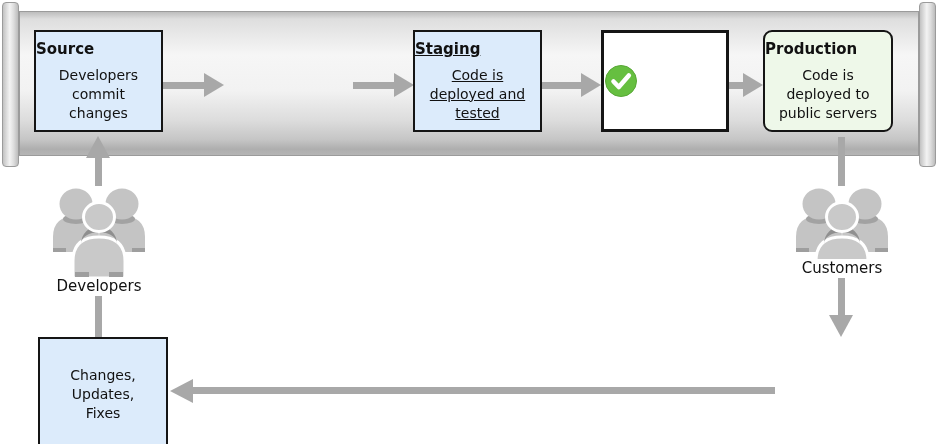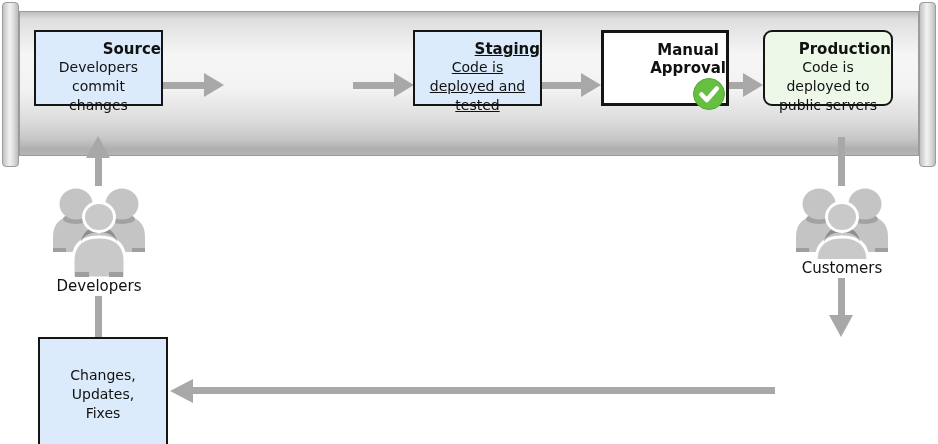--- a/index.html
+++ b/index.html
@@ -14,22 +14,22 @@
     background:linear-gradient(to bottom,#bdbdbd 0%,#dedede 5%,#f6f6f6 30%,#f2f2f2 55%,#dcdcdc 76%,#c6c6c6 89%,#aeaeae 96%,#b5b5b5 100%);
   }
   .pipe-cap{
     position:absolute;top:2px;width:15px;height:163px;border:1px solid #9b9b9b;border-radius:4px;
     background:linear-gradient(to right,#c2c2c2 0%,#f3f3f3 45%,#dedede 70%,#bcbcbc 100%);
   }
   .cap-left{left:2px;}
   .cap-right{left:919px;}
   
   .stage{
-    position:absolute;top:30px;height:76px;box-sizing:border-box;
-    border:2px solid #151515;display:flex;flex-direction:column;align-items:flex-end;
+    position:absolute;top:30px;height:102px;box-sizing:border-box;
+    border:2px solid #151515;display:flex;flex-direction:column;align-items:flex-start;
     text-align:center;
   }
   .stage-blue{background:#dcebfb;}
   .stage-green{background:#eef8e9;border-radius:9px;}
   .stage-white{background:#ffffff;border-width:3px;}
   .stage-title{font-weight:bold;font-size:15px;line-height:18px;padding-top:8px;white-space:pre-line;}
   .stage-desc{flex:1;display:flex;align-items:center;justify-content:center;width:100%;}
   .stage-desc-text{font-size:14px;line-height:19px;white-space:pre-line;}
   .stage-icon-zone{flex:1;display:flex;align-items:center;justify-content:center;}
   
@@ -97,22 +97,20 @@
   <div class="stage stage-blue" style="left:413px;width:129px;text-decoration:underline;">
     <div class="stage-title">Staging</div>
     <div class="stage-desc">
         <div class="stage-desc-text">Code is
 deployed and
 tested</div>
       </div>
   </div>
 
   <div class="stage stage-white" style="left:601px;width:128px;">
-    <div class="stage-title">Manual
-Approval</div>
     <div class="stage-icon-zone">
       <svg width="34" height="34" viewBox="0 0 34 34">
         <circle cx="17" cy="17" r="15.5" fill="#66bf40" stroke="#58a836" stroke-width="1"></circle>
         <path d="M9.5 17.5 L14.8 23 L24.8 11.5" fill="none" stroke="#ffffff" stroke-width="4.6" stroke-linecap="round" stroke-linejoin="round"></path>
       </svg>
     </div>
   </div>
 
   <div class="stage stage-green" style="left:763px;width:130px;">
     <div class="stage-title">Production</div>

